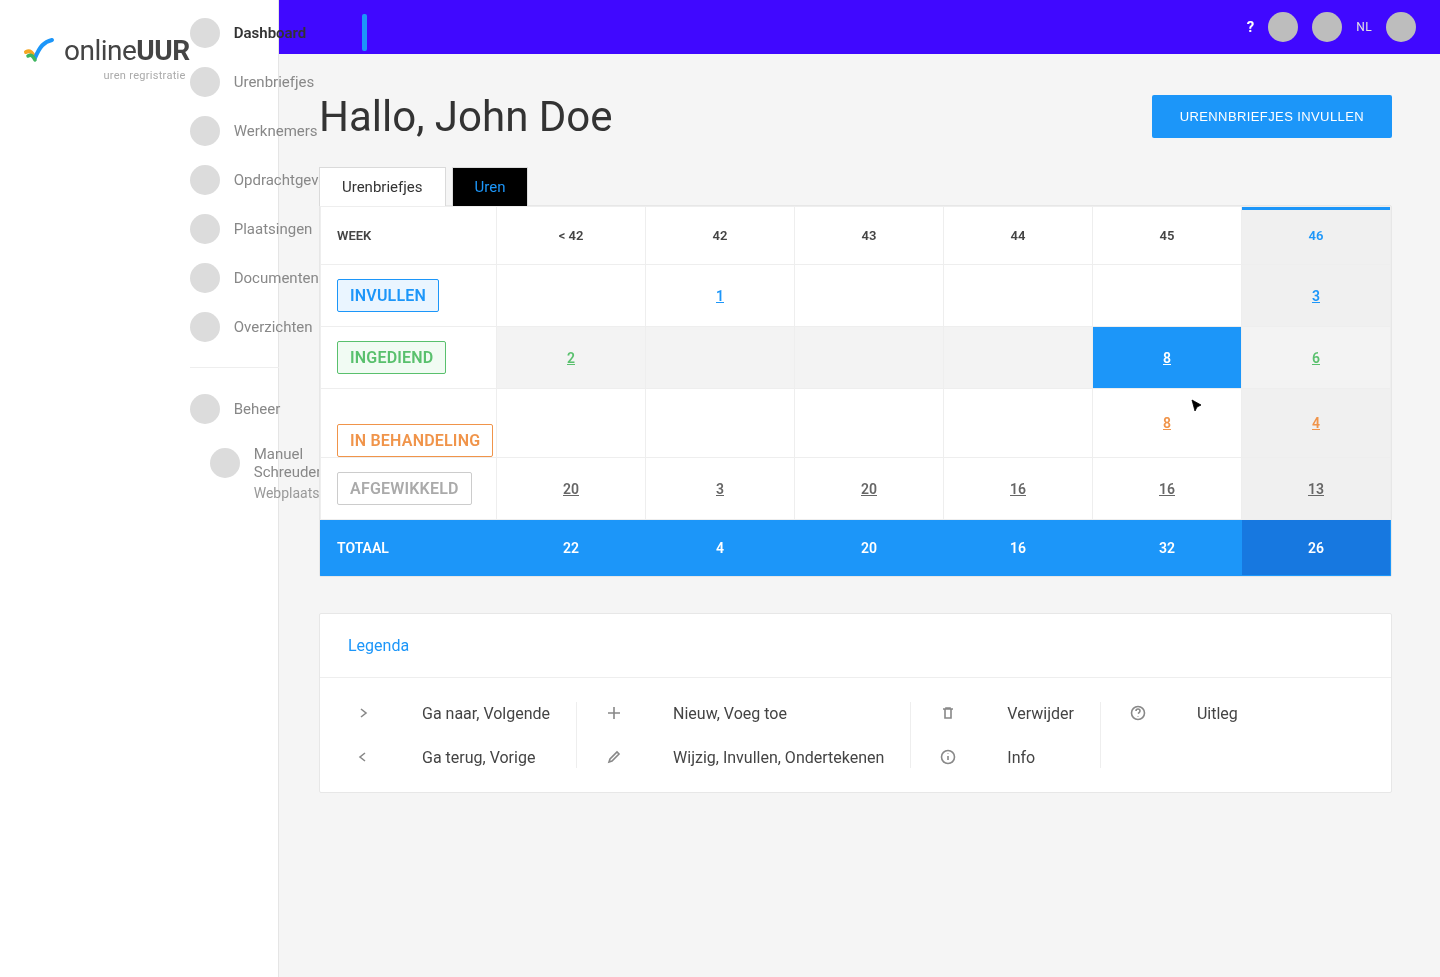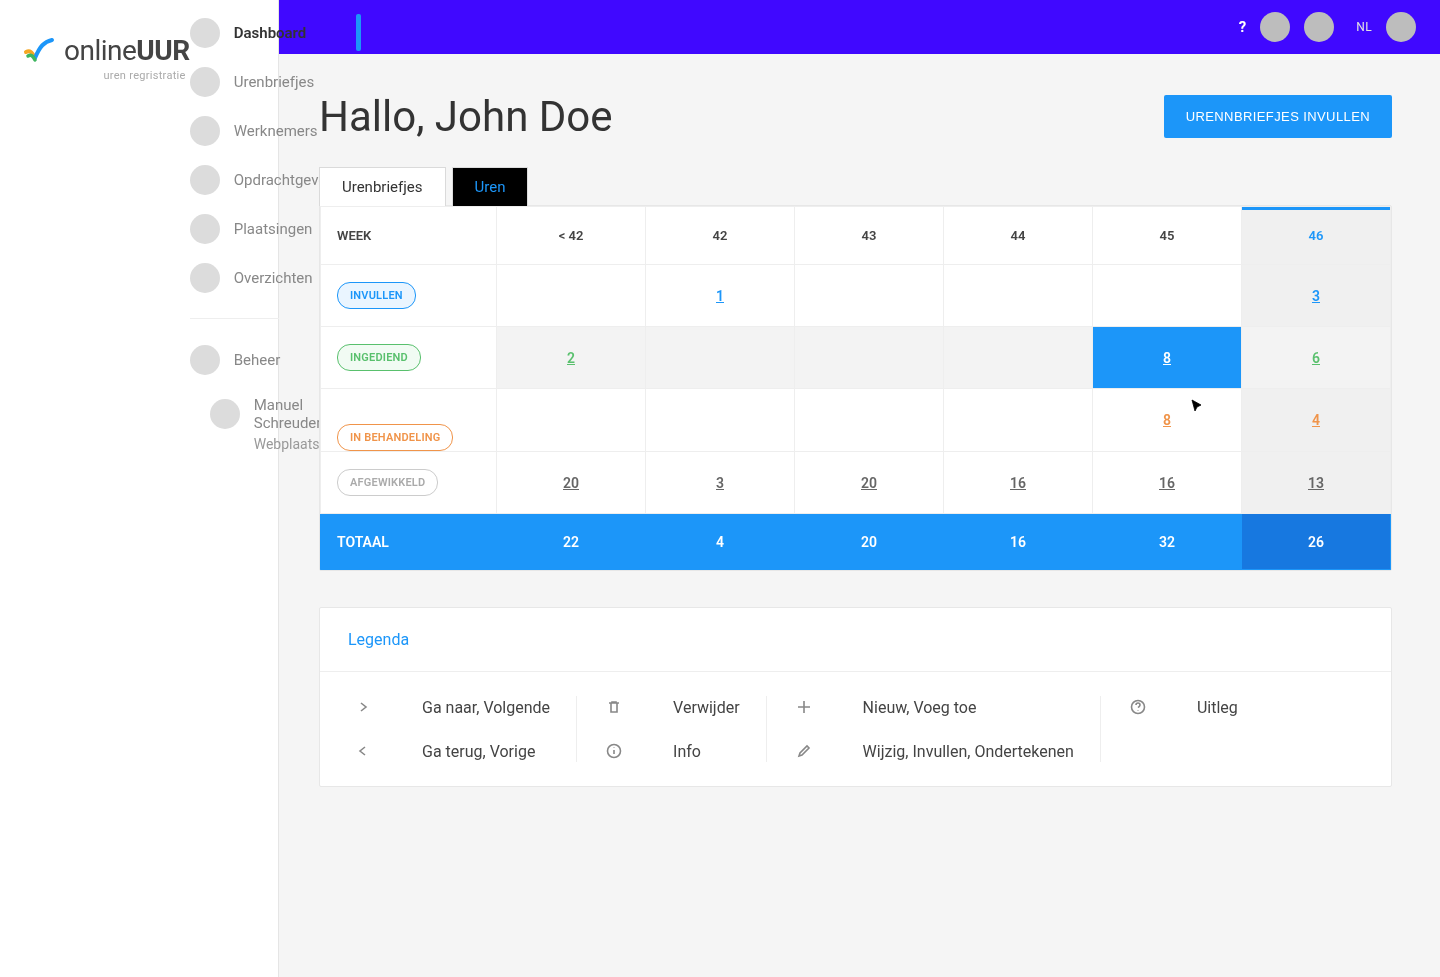--- a/index.html
+++ b/index.html
@@ -64,28 +64,28 @@
   .main { flex: 1; display: flex; flex-direction: column; min-width: 0; background: #f5f5f5; }
   .topbar {
     height: 54px; background: #4008ff;
     display: flex; align-items: center; justify-content: flex-end;
     gap: 14px; padding-right: 24px;
   }
   .topbar-q {
     color: #fff; font-weight: 700; font-size: 15px; cursor: pointer;
   }
   .topbar-dot { width: 30px; height: 30px; border-radius: 50%; background: #bdbdbd; cursor: pointer; }
-  .topbar-lang { color: #e3e3e3; font-size: 12px; cursor: pointer; letter-spacing: 0.4px; margin-left: 8px; }
+  .topbar-lang { color: #e3e3e3; font-size: 12px; cursor: pointer; letter-spacing: 0.4px; }
 
   
   .content { padding: 38px 48px 40px 40px; overflow: auto; }
   .header-row { display: flex; justify-content: space-between; align-items: center; margin-bottom: 26px; }
   .hello { font-size: 42px; color: #333; font-weight: 400; }
   .primary-btn {
-    background: #1c96f9; color: #fff; border: none; padding: 14px 22px;
+    background: #1c96f9; color: #fff; border: none; padding: 14px 28px;
     font-size: 13px; letter-spacing: 0.4px; cursor: pointer; border-radius: 2px;
   }
 
   
   .tabs { display: flex; gap: 6px; margin-bottom: -1px; position: relative; z-index: 2; padding-left: 0; }
   .tab {
     padding: 10px 22px; font-size: 15px; cursor: pointer; background: #e9e9e9; color: #666;
     border: 1px solid #dcdcdc; border-bottom: none;
   }
   .tab.active { background: #fff; color: #333; border-color: #dadada; }
@@ -99,22 +99,22 @@
   }
   table.grid th { font-weight: 600; color: #444; background: #fff; height: 58px; font-size: 13px; }
   table.grid th:first-child, table.grid td:first-child { text-align: left; padding-left: 16px; width: 176px; }
   table.grid th.current, table.grid td.current { background: #f0f0f0; }
   table.grid th.current { color: #1c96f9; }
   table.grid th.current::before {
     content:""; position:absolute; top:0; left:0; right:0; height:3px; background:#1c96f9;
   }
 
   .badge {
-    display: inline-block; font-size: 11px; font-weight: 600; padding: 6px 12px;
-    border: 1px solid; border-radius: 13px; letter-spacing: 0.2px;
+    display: inline-block; font-size: 16px; font-weight: 600; padding: 6px 12px;
+    border: 1px solid; border-radius: 2px; letter-spacing: 0.2px;
   }
   .badge.blue   { color:#1c96f9; border-color:#1c96f9; background:#eaf5ff; }
   .badge.green  { color:#59c06d; border-color:#59c06d; background:#f1fbf3; }
   .badge.orange { color:#f0944a; border-color:#f0944a; background:#fff;margin-top:35px; }
   .badge.gray   { color:#aaa;    border-color:#ccc;    background:#fff; }
 
   .cell-link { text-decoration: underline; font-weight: 600; cursor: pointer; }
   .cell-link.green  { color:#59c06d; }
   .cell-link.blue   { color:#1c96f9; }
   .cell-link.orange { color:#f0944a; }
@@ -182,20 +182,29 @@
       <div class="nav-item">
         <span class="nav-dot"></span>
         <span class="nav-label">Opdrachtgevers</span>
       </div>
       <div class="nav-item">
         <span class="nav-dot"></span>
         <span class="nav-label">Plaatsingen</span>
       </div>
       <div class="nav-item">
         <span class="nav-dot"></span>
+        <span class="nav-label">Documenten</span>
+        <span class="nav-chevron">
+          <svg width="12" height="12" viewBox="0 0 12 12">
+              <path d="M2 4l4 4 4-4"></path>
+            </svg>
+        </span>
+      </div>
+      <div class="nav-item">
+        <span class="nav-dot"></span>
         <span class="nav-label">Overzichten</span>
         <span class="nav-chevron">
           <svg width="12" height="12" viewBox="0 0 12 12">
               <path d="M2 4l4 4 4-4"></path>
             </svg>
         </span>
       </div>
 
       <div class="nav-divider"></div>
 
@@ -317,51 +326,51 @@
                     <path d="M9 3l-5 4 5 4"></path>
                   </svg>
                 </span>
               <span class="legend-label">Ga terug, Vorige</span>
             </div>
           </div>
           <div class="legend-col">
             <div class="legend-row">
               <span class="legend-icon">
                   <svg width="16" height="16" viewBox="0 0 16 16">
+                    <path d="M8 2v12M2 8h12"></path>
+                  </svg>
+                </span>
+              <span class="legend-label">Nieuw, Voeg toe</span>
+            </div>
+            <div class="legend-row">
+              <span class="legend-icon">
+                  <svg width="16" height="16" viewBox="0 0 16 16">
+                    <path d="M3 13l1-3 7-7 2 2-7 7-3 1z"></path>
+                  </svg>
+                </span>
+              <span class="legend-label">Wijzig, Invullen, Ondertekenen</span>
+            </div>
+          </div>
+          <div class="legend-col">
+            <div class="legend-row">
+              <span class="legend-icon">
+                  <svg width="16" height="16" viewBox="0 0 16 16">
                     <path d="M3 4h10M5 4v9h6V4M6 4V3h4v1"></path>
                   </svg>
                 </span>
               <span class="legend-label">Verwijder</span>
             </div>
             <div class="legend-row">
               <span class="legend-icon">
                   <svg width="16" height="16" viewBox="0 0 16 16">
                     <circle cx="8" cy="8" r="6.5"></circle>
                     <path d="M8 7v4M8 4.5v.5"></path>
                   </svg>
                 </span>
               <span class="legend-label">Info</span>
-            </div>
-          </div>
-          <div class="legend-col">
-            <div class="legend-row">
-              <span class="legend-icon">
-                  <svg width="16" height="16" viewBox="0 0 16 16">
-                    <path d="M8 2v12M2 8h12"></path>
-                  </svg>
-                </span>
-              <span class="legend-label">Nieuw, Voeg toe</span>
-            </div>
-            <div class="legend-row">
-              <span class="legend-icon">
-                  <svg width="16" height="16" viewBox="0 0 16 16">
-                    <path d="M3 13l1-3 7-7 2 2-7 7-3 1z"></path>
-                  </svg>
-                </span>
-              <span class="legend-label">Wijzig, Invullen, Ondertekenen</span>
             </div>
           </div>
           <div class="legend-col">
             <div class="legend-row">
               <span class="legend-icon">
                   <svg width="16" height="16" viewBox="0 0 16 16">
                     <circle cx="8" cy="8" r="6.5"></circle>
                     <path d="M6 6c0-1.2 1-2 2-2s2 .8 2 2-1 1.5-2 2.5M8 11.5v.5"></path>
                   </svg>
                 </span>

